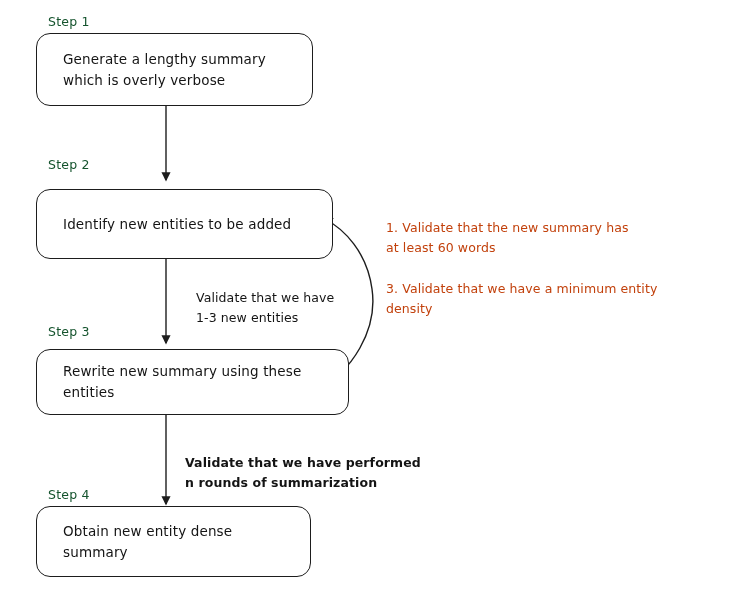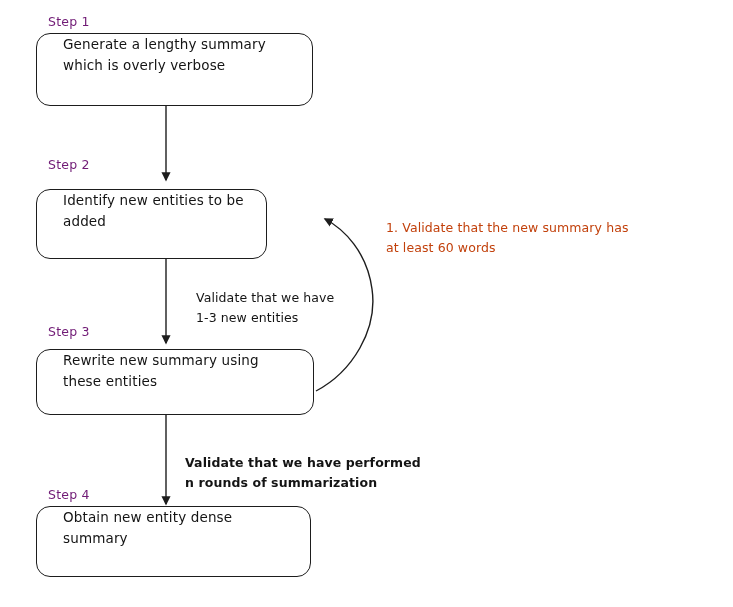--- a/index.html
+++ b/index.html
@@ -31,33 +31,34 @@
     height: 607px;
     pointer-events: none;
   }
 
   
   .step-label {
     position: absolute;
     font-family: "DejaVu Sans", sans-serif;
     font-size: 12.5px;
     letter-spacing: 0.2px;
-    color: #701a75;
+    color: #14532d;
     white-space: nowrap;
     text-align: center;
   }
 
   
   .node {
     position: absolute;
     box-sizing: border-box;
     background: #ffffff;
     border: 1.4px solid #1d1d1d;
     border-radius: 14px;
     display: flex;
+    align-items: center;
   }
   .node-text {
     font-family: "DejaVu Sans", sans-serif;
     font-size: 13.5px;
     line-height: 1.55;
     color: #141414;
     padding: 0 18px 0 26px;
     letter-spacing: 0.15px;
   }
 
@@ -118,38 +119,40 @@
       <path d="M 316 391 C 352 372, 378 330, 372 289 C 367 252, 344 229, 325 219" fill="none" stroke="#1d1d1d" stroke-width="1.4" marker-end="url(#arrow)"></path>
     </g>
   </svg>
 
   <div class="step-label" style="left:48px; top:14px;">Step 1</div>
   <div class="node" style="left:36px; top:33px; width:277px; height:73px;">
     <div class="node-text">Generate a lengthy summary which is overly verbose</div>
   </div>
 
   <div class="step-label" style="left:48px; top:157px;">Step 2</div>
-  <div class="node" style="left:36px; top:189px; width:231px; height:70px;">
+  <div class="node" style="left:36px; top:189px; width:297px; height:70px;">
     <div class="node-text">Identify new entities to be added</div>
   </div>
 
   <div class="edge-label" style="left:196px; top:288px;">Validate that we have
 1-3 new entities</div>
 
   <div class="step-label" style="left:48px; top:324px;">Step 3</div>
-  <div class="node" style="left:36px; top:349px; width:278px; height:66px;">
+  <div class="node" style="left:36px; top:349px; width:313px; height:66px;">
     <div class="node-text">Rewrite new summary using these entities</div>
   </div>
 
   <div class="edge-label" style="left:185px; top:453px;font-weight:bold;">Validate that we have performed
 n rounds of summarization</div>
 
   <div class="step-label" style="left:48px; top:487px;">Step 4</div>
   <div class="node" style="left:36px; top:506px; width:275px; height:71px;">
     <div class="node-text">Obtain new entity dense summary</div>
   </div>
 
   <div class="notes">
     <div class="note-item">1. Validate that the new summary has
 at least 60 words</div>
+    <div class="note-item">3. Validate that we have a minimum entity
+density</div>
   </div>
 
 </div>
 
 </body></html>

